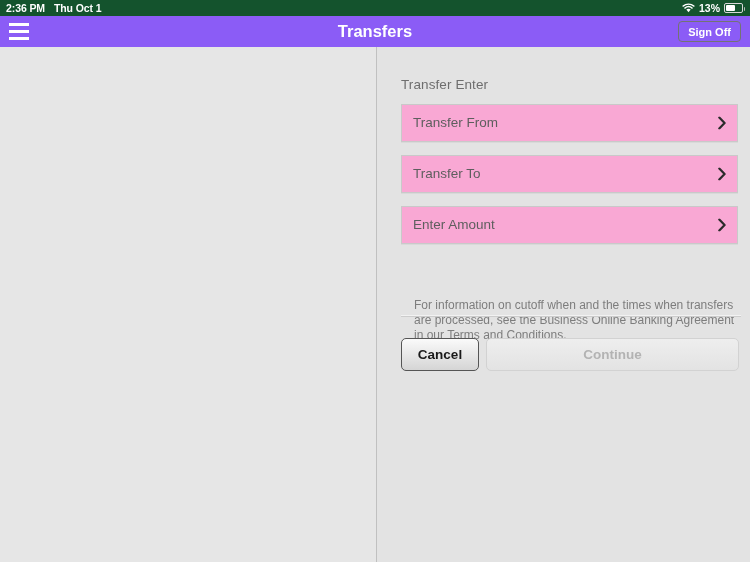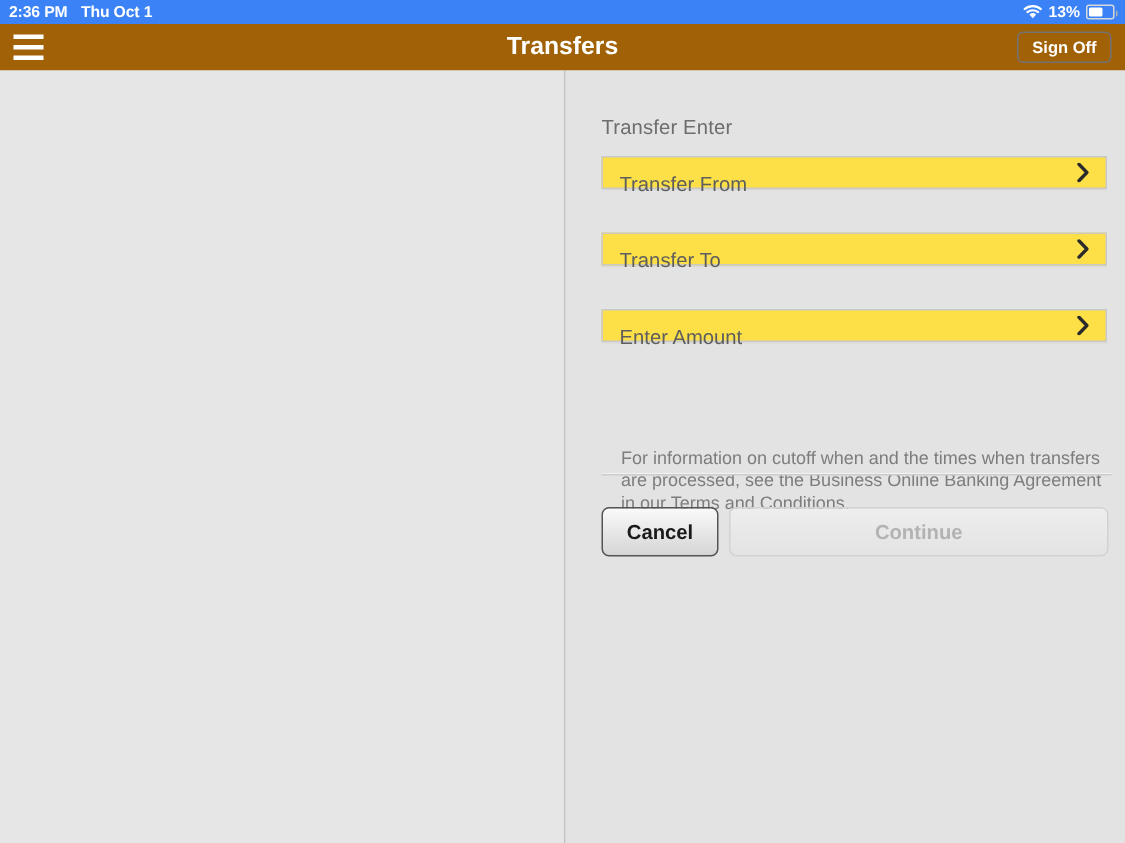--- a/index.html
+++ b/index.html
@@ -21,21 +21,21 @@
     background: #e3e3e3;
     overflow: hidden;
   }
 
   
   .statusbar {
     position: absolute;
     left: 0; top: 0;
     width: 750px;
     height: 16px;
-    background: #3b82f6;
+    background: #14532d;
     color: #ffffff;
     font-size: 10.5px;
     line-height: 16px;
   }
   .status-left {
     position: absolute;
     left: 6px; top: 0;
     display: flex;
     align-items: center;
     gap: 9px;
@@ -77,21 +77,21 @@
     background: #ffffff;
     border-radius: 1px;
   }
 
   
   .navbar {
     position: absolute;
     left: 0; top: 16px;
     width: 750px;
     height: 31px;
-    background: #a16207;
+    background: #8b5cf6;
   }
   .hamburger {
     position: absolute;
     left: 9px; top: 5px;
     width: 20px;
     height: 20px;
     display: flex;
     flex-direction: column;
     justify-content: center;
     gap: 4px;
@@ -163,22 +163,22 @@
     left: 24px; top: 30px;
     font-size: 13.5px;
     color: #6e6e6e;
     letter-spacing: 0.1px;
   }
 
   .field-row {
     position: absolute;
     left: 24px;
     width: 337px;
-    height: 22px;
-    background: #fde047;
+    height: 38px;
+    background: #f9a8d4;
     border: 1px solid #c9c9c9;
     border-radius: 0;
     box-sizing: border-box;
     box-shadow: 0 1px 0 rgba(0,0,0,0.045);
     cursor: pointer;
   }
   .field-row .label {
     position: absolute;
     left: 11px; top: 0;
     height: 36px;

